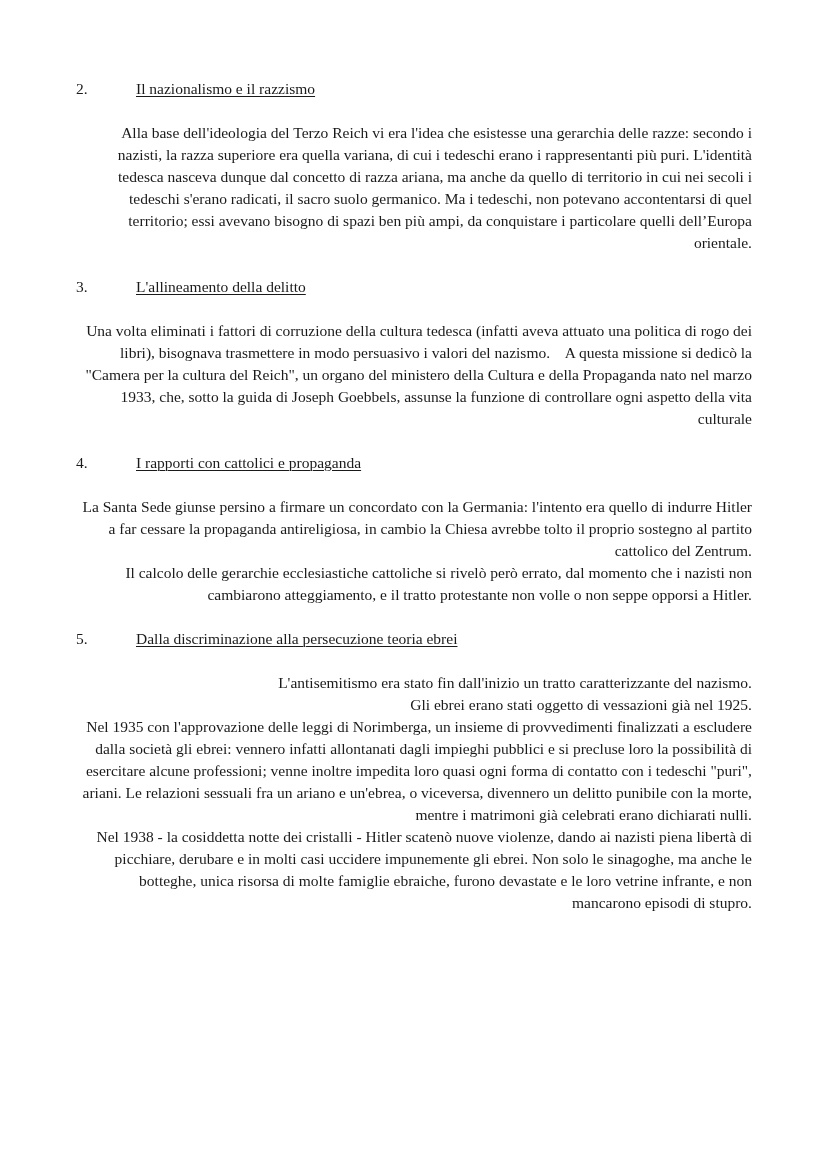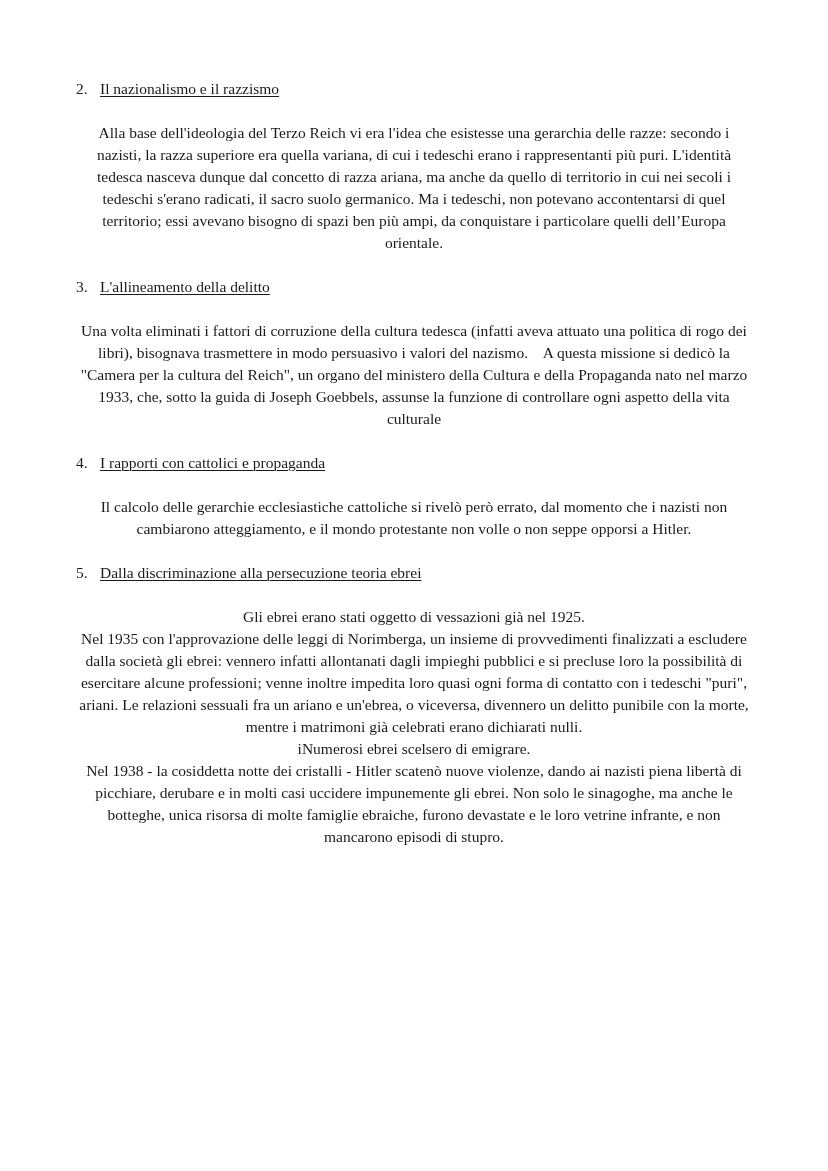--- a/index.html
+++ b/index.html
@@ -37,27 +37,28 @@
   }
   .section-number {
     width: 24px;
     flex: 0 0 24px;
     text-align: left;
   }
   .section-title {
     text-decoration: underline;
     text-underline-offset: 2px;
     text-decoration-thickness: 1px;
+    margin-left: 36px;
   }
   
   .para {
     font-size: 15.5px;
     line-height: 22px;
     margin: 0;
-    text-align: center;
+    text-align: right;
     white-space: pre-wrap;
   }
   .gap-after-heading { height: 22px; }
   .gap-between-sections { height: 22px; }
 </style>
 </head>
 <body>
 
 <div class="page">
   <div class="doc-body">
@@ -76,27 +77,28 @@
     </div>
     <div class="gap-after-heading"></div>
     <p class="para">Una volta eliminati i fattori di corruzione della cultura tedesca (infatti aveva attuato una politica di rogo dei libri), bisognava trasmettere in modo persuasivo i valori del nazismo.    A questa missione si dedicò la "Camera per la cultura del Reich", un organo del ministero della Cultura e della Propaganda nato nel marzo 1933, che, sotto la guida di Joseph Goebbels, assunse la funzione di controllare ogni aspetto della vita culturale</p>
     <div class="gap-between-sections"></div>
 
     <div class="section-heading">
       <span class="section-number">4.</span>
       <span class="section-title">I rapporti con cattolici e propaganda</span>
     </div>
     <div class="gap-after-heading"></div>
-    <p class="para">Il calcolo delle gerarchie ecclesiastiche cattoliche si rivelò però errato, dal momento che i nazisti non cambiarono atteggiamento, e il mondo protestante non volle o non seppe opporsi a Hitler.</p>
+    <p class="para">La Santa Sede giunse persino a firmare un concordato con la Germania: l'intento era quello di indurre Hitler a far cessare la propaganda antireligiosa, in cambio la Chiesa avrebbe tolto il proprio sostegno al partito cattolico del Zentrum.</p>
+    <p class="para">Il calcolo delle gerarchie ecclesiastiche cattoliche si rivelò però errato, dal momento che i nazisti non cambiarono atteggiamento, e il tratto protestante non volle o non seppe opporsi a Hitler.</p>
     <div class="gap-between-sections"></div>
 
     <div class="section-heading">
       <span class="section-number">5.</span>
       <span class="section-title">Dalla discriminazione alla persecuzione teoria ebrei</span>
     </div>
     <div class="gap-after-heading"></div>
+    <p class="para">L'antisemitismo era stato fin dall'inizio un tratto caratterizzante del nazismo.</p>
     <p class="para">Gli ebrei erano stati oggetto di vessazioni già nel 1925.</p>
     <p class="para">Nel 1935 con l'approvazione delle leggi di Norimberga, un insieme di provvedimenti finalizzati a escludere dalla società gli ebrei: vennero infatti allontanati dagli impieghi pubblici e si precluse loro la possibilità di esercitare alcune professioni; venne inoltre impedita loro quasi ogni forma di contatto con i tedeschi "puri", ariani. Le relazioni sessuali fra un ariano e un'ebrea, o viceversa, divennero un delitto punibile con la morte, mentre i matrimoni già celebrati erano dichiarati nulli.</p>
-    <p class="para">iNumerosi ebrei scelsero di emigrare.</p>
     <p class="para">Nel 1938 - la cosiddetta notte dei cristalli - Hitler scatenò nuove violenze, dando ai nazisti piena libertà di picchiare, derubare e in molti casi uccidere impunemente gli ebrei. Non solo le sinagoghe, ma anche le botteghe, unica risorsa di molte famiglie ebraiche, furono devastate e le loro vetrine infrante, e non mancarono episodi di stupro.</p>
 
   </div>
 </div>
 
 </body></html>

